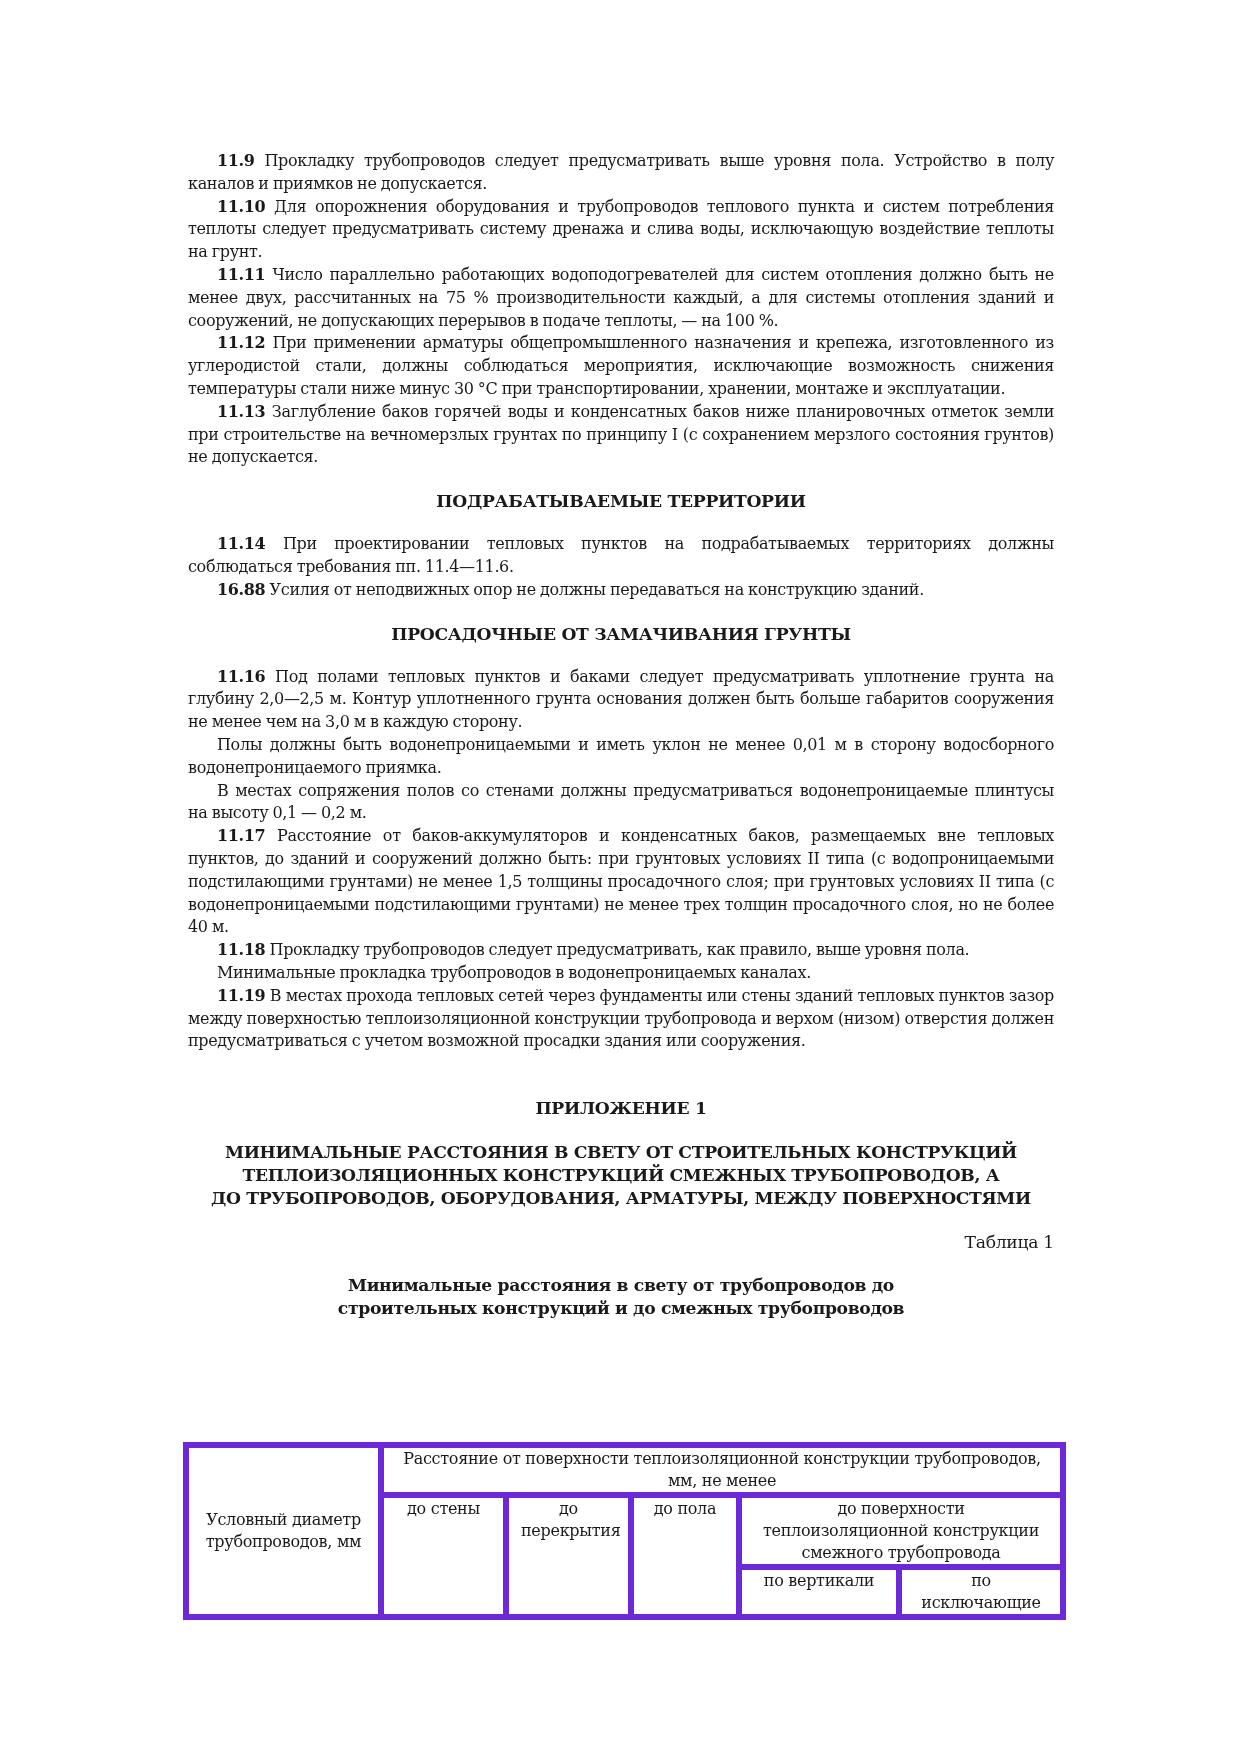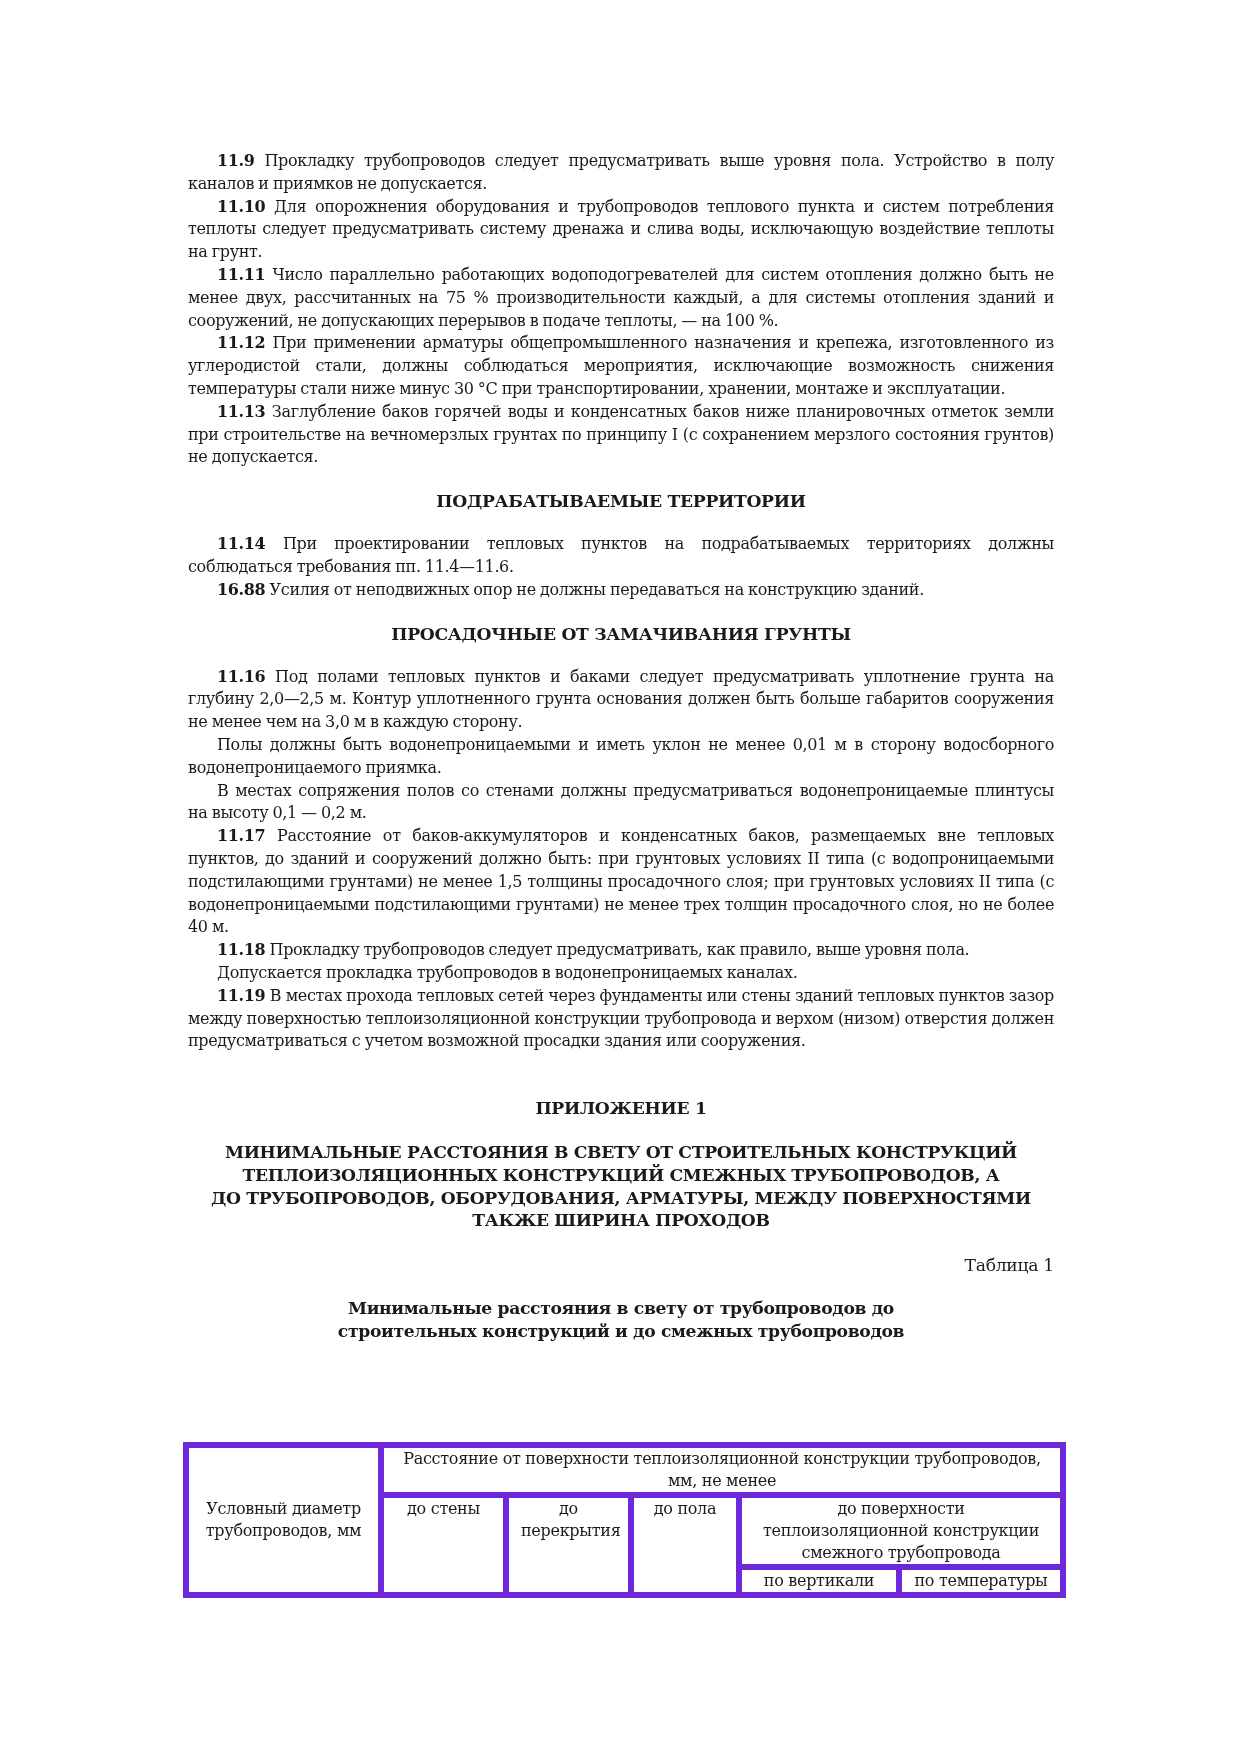--- a/index.html
+++ b/index.html
@@ -107,29 +107,28 @@
   <h2 class="section-heading" style="margin-top:22px;margin-bottom:22px;">ПОДРАБАТЫВАЕМЫЕ ТЕРРИТОРИИ</h2>
   <p class="para"><b>11.14</b><span> При проектировании тепловых пунктов на подрабатываемых территориях должны соблюдаться требования пп. 11.4—11.6.</span></p>
   <p class="para"><b>16.88</b><span> Усилия от неподвижных опор не должны передаваться на конструкцию зданий.</span></p>
 
   <h2 class="section-heading" style="margin-top:22px;margin-bottom:22px;">ПРОСАДОЧНЫЕ ОТ ЗАМАЧИВАНИЯ ГРУНТЫ</h2>
   <p class="para"><b>11.16</b><span> Под полами тепловых пунктов и баками следует предусматривать уплотнение грунта на глубину 2,0—2,5 м. Контур уплотненного грунта основания должен быть больше габаритов сооружения не менее чем на 3,0 м в каждую сторону.</span></p>
   <p class="para"><span>Полы должны быть водонепроницаемыми и иметь уклон не менее 0,01 м в сторону водосборного водонепроницаемого приямка.</span></p>
   <p class="para"><span>В местах сопряжения полов со стенами должны предусматриваться водонепроницаемые плинтусы на высоту 0,1 — 0,2 м.</span></p>
   <p class="para"><b>11.17</b><span> Расстояние от баков-аккумуляторов и конденсатных баков, размещаемых вне тепловых пунктов, до зданий и сооружений должно быть: при грунтовых условиях II типа (с водопроницаемыми подстилающими грунтами) не менее 1,5 толщины просадочного слоя; при грунтовых условиях II типа (с водонепроницаемыми подстилающими грунтами) не менее трех толщин просадочного слоя, но не более 40 м.</span></p>
   <p class="para"><b>11.18</b><span> Прокладку трубопроводов следует предусматривать, как правило, выше уровня пола.</span></p>
-  <p class="para"><span>Допускается прокладка трубопроводов в водонепроницаемых каналах.</span></p>
+  <p class="para"><span>Минимальные прокладка трубопроводов в водонепроницаемых каналах.</span></p>
   <p class="para"><b>11.19</b><span> В местах прохода тепловых сетей через фундаменты или стены зданий тепловых пунктов зазор между поверхностью теплоизоляционной конструкции трубопровода и верхом (низом) отверстия должен предусматриваться с учетом возможной просадки здания или сооружения.</span></p>
 
   <h2 class="appendix-heading" style="margin-top:45px;margin-bottom:23px;">ПРИЛОЖЕНИЕ 1</h2>
   <div>
     <p class="appendix-title">МИНИМАЛЬНЫЕ РАССТОЯНИЯ В СВЕТУ ОТ СТРОИТЕЛЬНЫХ КОНСТРУКЦИЙ</p>
     <p class="appendix-title">ТЕПЛОИЗОЛЯЦИОННЫХ КОНСТРУКЦИЙ СМЕЖНЫХ ТРУБОПРОВОДОВ, А</p>
     <p class="appendix-title">ДО ТРУБОПРОВОДОВ, ОБОРУДОВАНИЯ, АРМАТУРЫ, МЕЖДУ ПОВЕРХНОСТЯМИ</p>
-    <p class="appendix-title">ТАКЖЕ ШИРИНА ПРОХОДОВ</p>
   </div>
   <p class="table-label" style="margin-top:23px;">Таблица 1</p>
   <div style="margin-top:22px;">
     <p class="table-caption">Минимальные расстояния в свету от трубопроводов до</p>
     <p class="table-caption">строительных конструкций и до смежных трубопроводов</p>
   </div>
 </div>
 
 <table class="spec">
   <colgroup>
@@ -146,16 +145,16 @@
     <td colspan="5">Расстояние от поверхности теплоизоляционной конструкции трубопроводов, мм, не менее</td>
   </tr>
   <tr style="height:70px;">
     <td rowspan="2">до стены</td>
     <td rowspan="2">до перекрытия</td>
     <td rowspan="2">до пола</td>
     <td colspan="2">до поверхности теплоизоляционной конструкции смежного трубопровода</td>
   </tr>
   <tr style="height:24px;">
     <td>по вертикали</td>
-    <td>по температуры</td>
+    <td>по исключающие</td>
   </tr>
 </tbody>
   </table>
 
 </body></html>

